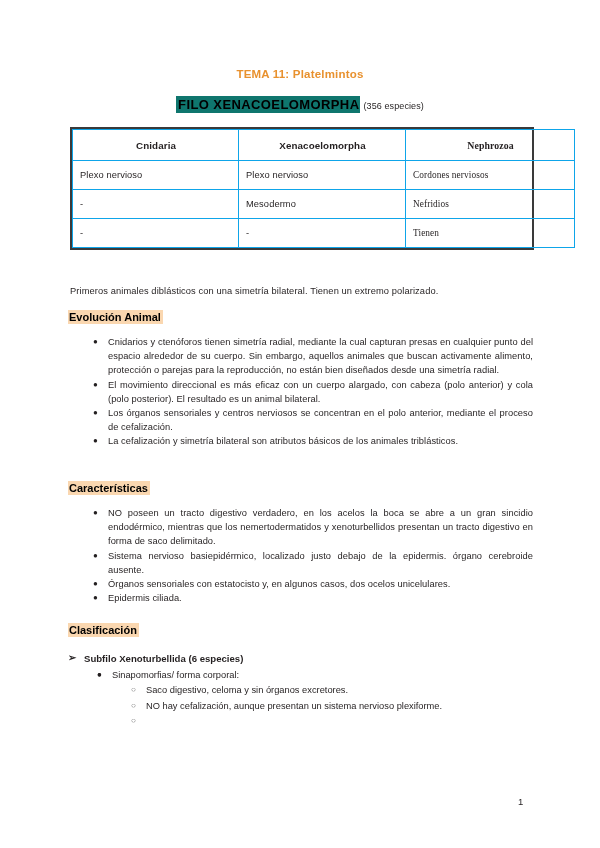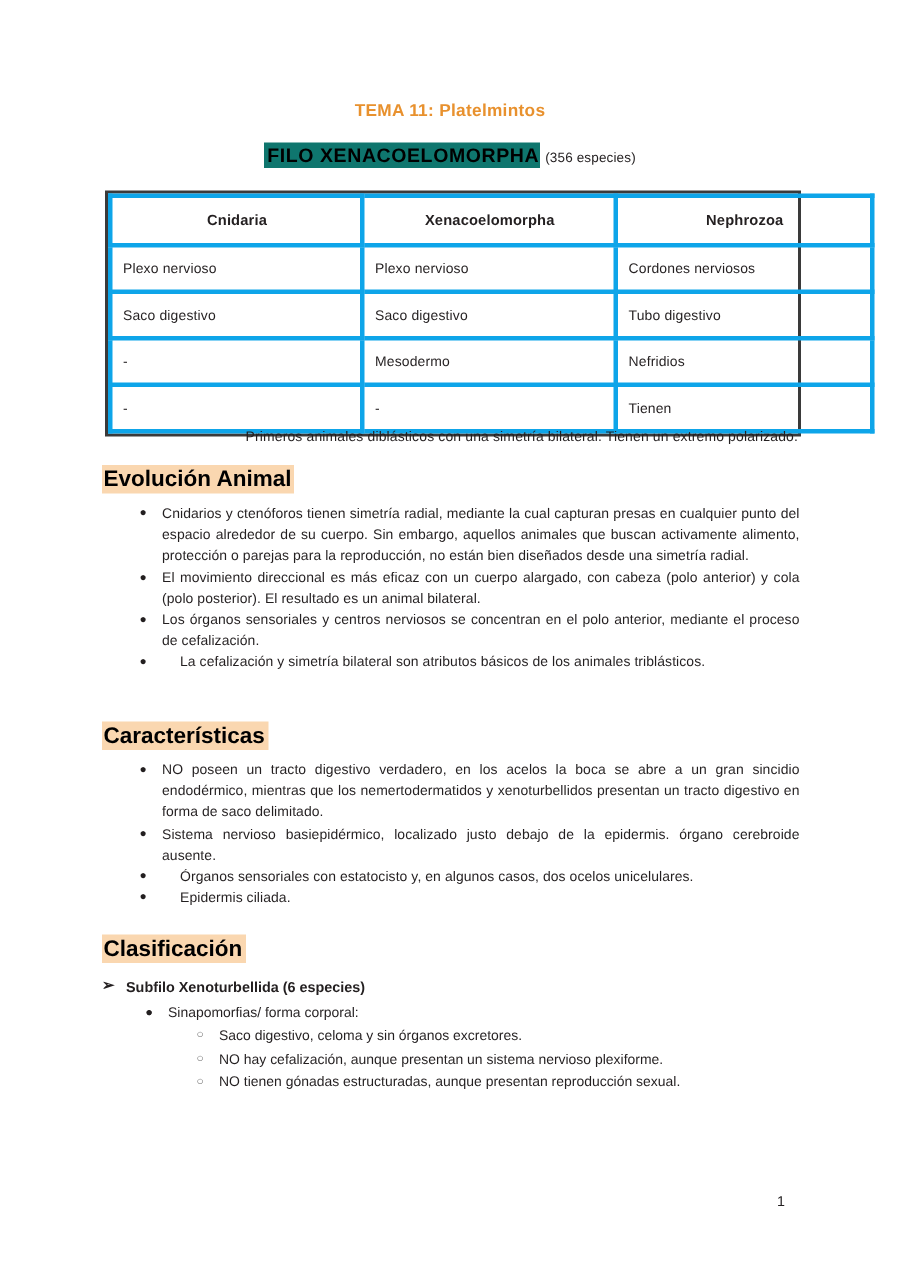--- a/index.html
+++ b/index.html
@@ -63,39 +63,39 @@
   table.cmp {
     position: absolute;
     left: 70px;
     top: 127px;
     width: 460px;
     border-collapse: collapse;
     font-size: 9.3px;
     table-layout: fixed;
   }
   table.cmp td, table.cmp th {
-    border: 3px solid #0ea5e9;
+    border: 1px solid #0ea5e9;
     padding: 5px 6px 5px 7px;
     height: 18px;
     vertical-align: middle;
     color: #231f20;
     font-weight: normal;
     text-align: left;
     letter-spacing: 0.1px;
   }
   table.cmp th {
     font-weight: bold;
     text-align: center;
     font-size: 9.8px;
     padding-top: 6px;
     padding-bottom: 6px;
   }
   table.cmp .c1 { width: 152px; }
   table.cmp .c2 { width: 153px; }
-  table.cmp .c3 { width: 155px; }
+  table.cmp .c3 { width: 155px; font-family: Liberation Serif, serif; }
   .tbl-wrap {
     position: absolute;
     left: 70px;
     top: 127px;
     width: 460px;
     border: 2px solid #3a3a3a;
     box-sizing: content-box;
   }
   .tbl-wrap table.cmp {
     position: static;
@@ -105,28 +105,27 @@
 
   
   .intro {
     position: absolute;
     left: 70px;
     top: 284px;
     width: 462px;
     font-size: 9.3px;
     line-height: 14px;
     letter-spacing: 0.1px;
-    text-align: right;
   }
 
   .section-head {
     position: absolute;
     left: 68px;
     font-weight: bold;
-    font-size: 15px;
+    font-size: 11px;
     color: #000000;
   }
   .section-head span.hl {
     background: #fad7b0;
     padding: 1px 2px 1px 1px;
   }
   #head-evolucion { top: 311px; }
   #head-caracteristicas { top: 482px; }
   #head-clasificacion { top: 624px; }
 
@@ -150,21 +149,21 @@
     left: 1px;
     top: 0px;
     font-size: 8px;
     line-height: 14.2px;
     color: #231f20;
   }
   .blist .brow > .btxt {
     display: block;
     text-align: justify;
   }
-  .blist .brow.last > .btxt { text-align: left; margin-left: 12px; }
+  .blist .brow.last > .btxt { text-align: left; }
 
   #list-evolucion { top: 335px; width: 441px; }
   #list-caracteristicas { top: 506px; width: 441px; }
 
   
   .clasif {
     position: absolute;
     left: 68px;
     top: 652px;
     width: 465px;
@@ -242,25 +241,20 @@
           <th class="c1">Cnidaria</th>
           <th class="c2">Xenacoelomorpha</th>
           <th class="c3">Nephrozoa</th>
         </tr>
       </thead>
       <tbody>
         <tr>
           <td class="c1">Plexo nervioso</td>
           <td class="c2">Plexo nervioso</td>
           <td class="c3">Cordones nerviosos</td>
-        </tr>
-        <tr>
-          <td class="c1">Saco digestivo</td>
-          <td class="c2">Saco digestivo</td>
-          <td class="c3">Tubo digestivo</td>
         </tr>
         <tr>
           <td class="c1">-</td>
           <td class="c2">Mesodermo</td>
           <td class="c3">Nefridios</td>
         </tr>
         <tr>
           <td class="c1">-</td>
           <td class="c2">-</td>
           <td class="c3">Tienen</td>
@@ -338,21 +332,20 @@
         <div class="brow">
           <span class="bul">○</span>
           <span class="btxt">Saco digestivo, celoma y sin órganos excretores.</span>
         </div>
         <div class="brow">
           <span class="bul">○</span>
           <span class="btxt">NO hay cefalización, aunque presentan un sistema nervioso plexiforme.</span>
         </div>
         <div class="brow">
           <span class="bul">○</span>
-          <span class="btxt">NO tienen gónadas estructuradas, aunque presentan reproducción sexual.</span>
         </div>
       </div>
     </div>
   </div>
 
   <div class="page-num">1</div>
 
 </div>
 
 </body></html>

